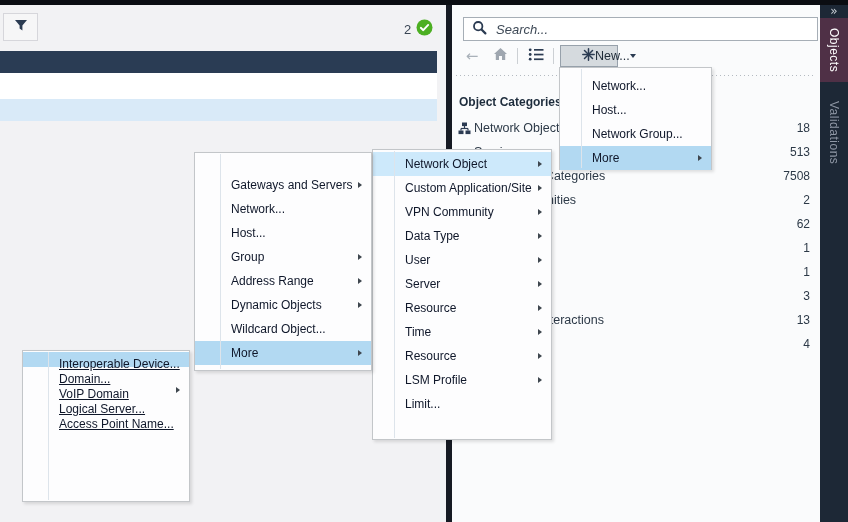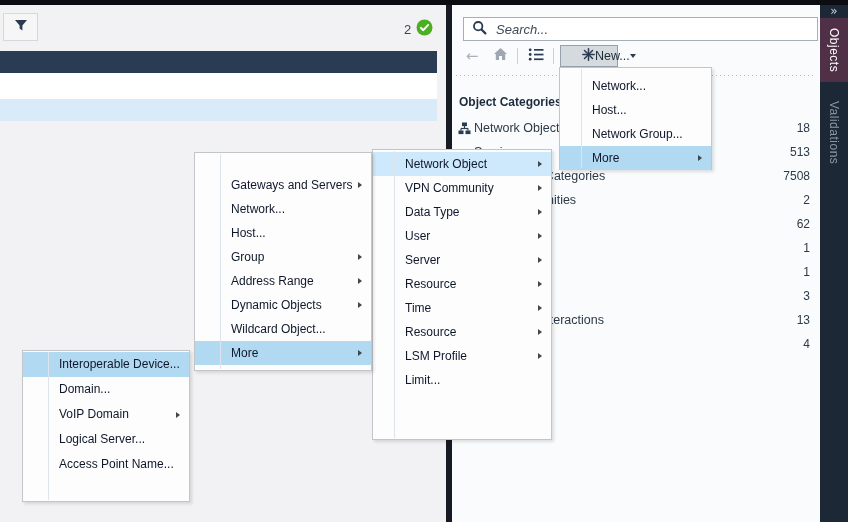--- a/index.html
+++ b/index.html
@@ -53,21 +53,21 @@
   .tab-objects span{color:#ffffff;}
   .tab-validations{top:82px;height:92px;}
   .tab-validations span{color:#8f97a5;}
   
   .menu{position:absolute;background:#fdfdfe;border:1px solid #c3c6c9;box-sizing:border-box;
         box-shadow:2px 2px 3px rgba(0,0,0,0.12);z-index:10;}
   .menu::after{content:'';position:absolute;top:1px;bottom:1px;left:var(--gut);width:1px;
                background:#dde4eb;z-index:3;pointer-events:none;}
   .mi{position:relative;height:24px;line-height:24px;font-size:12px;color:#0f172a;
       padding-left:32px;white-space:nowrap;cursor:pointer;}
-  .menu4 .mi{height:25px;line-height:25px;}
+  .menu4 .mi{height:15px;line-height:25px;text-decoration:underline;}
   .menu3 .mi,.menu4 .mi{padding-left:36px;}
   .hl{background:#b2d9f2;}
   .hl-light{background:#cde9fb;}
   .arrow{position:absolute;right:9px;top:50%;transform:translateY(-50%);width:0;height:0;
          border-left:4.5px solid #3e464e;border-top:3.5px solid transparent;border-bottom:3.5px solid transparent;}
   .menu1{left:559px;top:67px;width:153px;height:103px;padding-top:6px;--gut:21px;}
   .menu2{left:372px;top:149px;width:180px;height:291px;padding-top:2px;--gut:21px;}
   .menu3{left:194px;top:152px;width:178px;height:219px;padding-top:20px;--gut:25px;}
   .menu4{left:22px;top:350px;width:168px;height:152px;padding-top:1px;--gut:25px;z-index:13;}
 </style>
@@ -232,20 +232,21 @@
 
   <div class="menu menu1">
     <div class="mi"><span>Network...</span></div>
     <div class="mi"><span>Host...</span></div>
     <div class="mi"><span>Network Group...</span></div>
     <div class="mi hl"><span>More</span><span class="arrow"></span></div>
   </div>
 
   <div class="menu menu2">
     <div class="mi hl-light"><span>Network Object</span><span class="arrow"></span></div>
+    <div class="mi"><span>Custom Application/Site</span><span class="arrow"></span></div>
     <div class="mi"><span>VPN Community</span><span class="arrow"></span></div>
     <div class="mi"><span>Data Type</span><span class="arrow"></span></div>
     <div class="mi"><span>User</span><span class="arrow"></span></div>
     <div class="mi"><span>Server</span><span class="arrow"></span></div>
     <div class="mi"><span>Resource</span><span class="arrow"></span></div>
     <div class="mi"><span>Time</span><span class="arrow"></span></div>
     <div class="mi"><span>Resource</span><span class="arrow"></span></div>
     <div class="mi"><span>LSM Profile</span><span class="arrow"></span></div>
     <div class="mi"><span>Limit...</span></div>
   </div>

